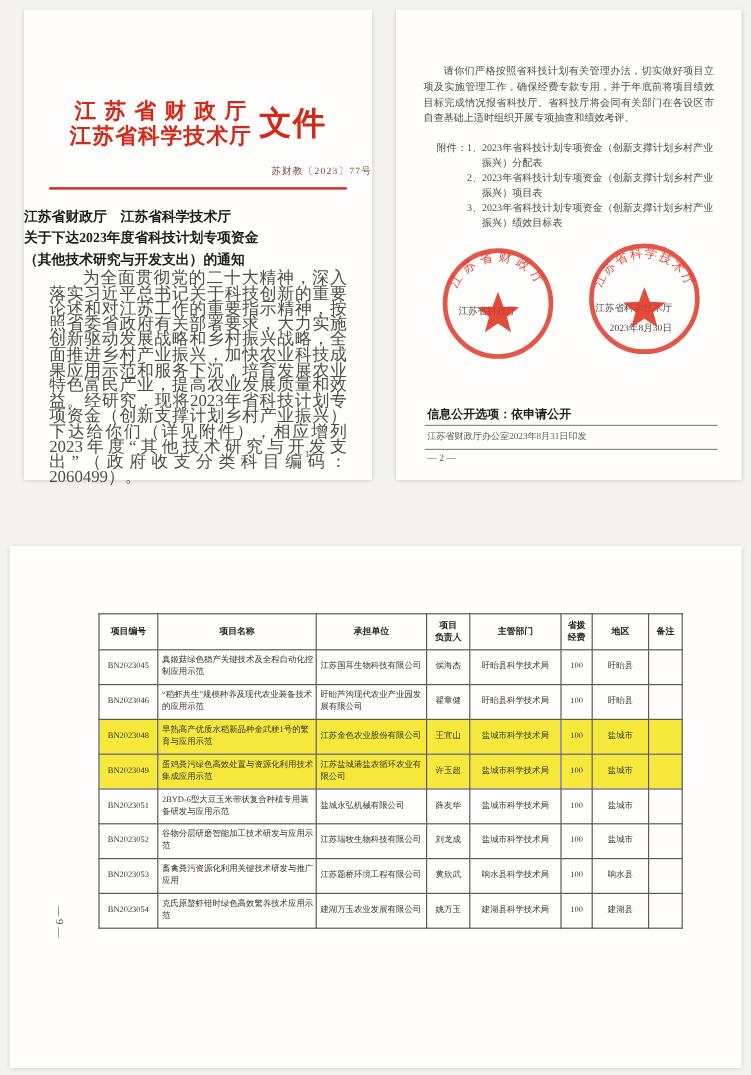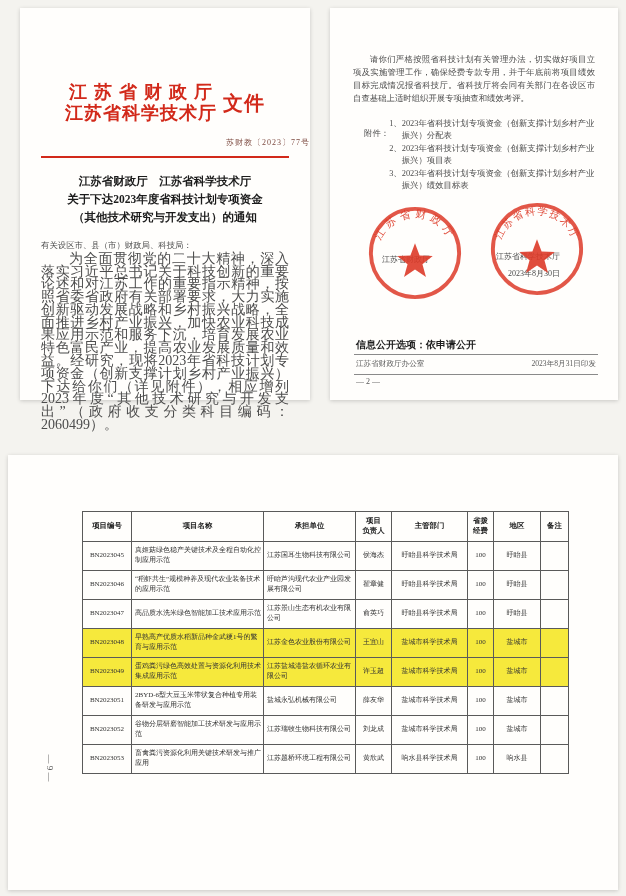--- a/index.html
+++ b/index.html
@@ -12,48 +12,48 @@
   .page{position:absolute;background:#fffefc;box-shadow:0 1px 4px rgba(0,0,0,.18);}
   #page1{left:20px;top:8px;width:290px;height:392px;}
   #page2{left:330px;top:8px;width:288px;height:392px;}
   #page3{left:8px;top:455px;width:610px;height:435px;}
 
   
   .red-header{margin-top:74px;display:flex;justify-content:center;align-items:center;gap:7px;color:#d2291a;font-weight:bold;}
   .agency{text-align:center;line-height:1.18;}
   .agency-l1{font-size:18px;letter-spacing:7px;margin-right:-7px;display:block;}
   .agency-l2{font-size:18px;letter-spacing:1px;margin-right:-1px;display:block;}
-  .doc-type{font-size:20px;letter-spacing:1px;}
+  .doc-type{font-size:27px;letter-spacing:1px;}
   .doc-number{text-align:right;font-size:8px;color:#7d4a40;margin-top:13px;letter-spacing:1px;}
   .red-rule{width:248px;height:2px;background:#d2291a;margin:8px auto 0;}
-  .doc-title{margin-top:15px;text-align:center;font-weight:bold;font-size:11.5px;line-height:1.55;color:#1c1c1c;}
+  .doc-title{margin-top:15px;font-weight:bold;font-size:11.5px;line-height:1.55;color:#1c1c1c;}
   .salutation{margin:13px 21px 0;font-size:8.4px;color:#4c4c4c;line-height:12.8px;}
   .body-text{margin:0 21px 0;font-size:14px;color:#4c4c4c;line-height:12.8px;text-align:justify;text-indent:2em;}
   .page-num-r{position:absolute;bottom:17px;right:42px;font-size:8px;color:#555;}
   .page-num-l{position:absolute;bottom:14px;left:26px;font-size:8px;color:#555;}
 
   
   .p2-body{margin:46px 23px 0;font-size:8.4px;color:#4c4c4c;line-height:12.9px;text-align:justify;text-indent:2em;}
   .attachments{margin:12px 16px 0 34px;font-size:8.4px;color:#4c4c4c;line-height:12.5px;display:flex;}
-  .att-label{white-space:nowrap;margin-top:10px;}
+  .att-label{white-space:nowrap;}
   .att-item{display:flex;}
   .att-num{white-space:nowrap;}
   .att-text{display:block;}
   .seal{position:absolute;width:98px;height:98px;}
   .seal-left{left:36px;top:196px;}
   .seal-right{left:158px;top:192px;}
   .sig-text{position:absolute;font-size:8px;color:#4a4a4a;white-space:nowrap;}
   .sig-finance{left:52px;top:246px;}
   .sig-science{left:166px;top:243px;}
   .sig-date{left:178px;top:260px;}
   .info-line{position:absolute;left:26px;top:330px;font-size:10px;font-weight:bold;color:#1e1e1e;}
   .rule{position:absolute;left:24px;right:20px;border-top:1px solid #8a8a8a;}
   .rule-a{top:346px;}
   .rule-b{top:366px;}
-  .footer-row{position:absolute;left:26px;right:22px;top:351px;display:flex;justify-content:space-between;font-size:7.6px;color:#5a5a5a;}
+  .footer-row{position:absolute;left:26px;right:22px;top:351px;display:flex;justify-content:flex-start;font-size:7.6px;color:#5a5a5a;}
   svg text{font-family:"Liberation Serif","DejaVu Serif",serif;}
 
   
   .vert-page-num{position:absolute;left:28px;top:308px;font-size:9px;color:#555;transform:rotate(90deg);transform-origin:center;white-space:nowrap;}
   table{position:absolute;left:74px;top:56px;border-collapse:collapse;table-layout:fixed;width:486px;font-size:7px;color:#333;}
   th,td{border:1px solid #5a5a5a;padding:2px 2px;text-align:center;vertical-align:middle;line-height:1.4;overflow:hidden;}
   th{font-weight:bold;font-size:7.4px;padding:4px 1px;color:#222;}
   td.left{text-align:left;padding-left:3px;}
   tr.highlight td{background:#f6e93c;}
   tbody td{height:24px;}
@@ -69,21 +69,20 @@
     </div>
     <div class="doc-type">文件</div>
   </div>
   <div class="doc-number">苏财教〔2023〕77号</div>
   <div class="red-rule"></div>
   <div class="doc-title">
     <div>江苏省财政厅　江苏省科学技术厅</div>
     <div>关于下达2023年度省科技计划专项资金</div>
     <div>（其他技术研究与开发支出）的通知</div>
   </div>
-  <div class="salutation">有关设区市、县（市）财政局、科技局：</div>
   <div class="body-text">为全面贯彻党的二十大精神，深入落实习近平总书记关于科技创新的重要论述和对江苏工作的重要指示精神，按照省委省政府有关部署要求，大力实施创新驱动发展战略和乡村振兴战略，全面推进乡村产业振兴，加快农业科技成果应用示范和服务下沉，培育发展农业特色富民产业，提高农业发展质量和效益。经研究，现将2023年省科技计划专项资金（创新支撑计划乡村产业振兴）下达给你们（详见附件），相应增列2023年度“其他技术研究与开发支出”（政府收支分类科目编码：2060499）。</div>
   <div class="page-num-r">— 1 —</div>
 </div>
 
 <div class="page" id="page2">
   <div class="p2-body">请你们严格按照省科技计划有关管理办法，切实做好项目立项及实施管理工作，确保经费专款专用，并于年底前将项目绩效目标完成情况报省科技厅。省科技厅将会同有关部门在各设区市自查基础上适时组织开展专项抽查和绩效考评。</div>
 
   <div class="attachments">
     <span class="att-label">附件：</span>
     <div id="att-items">
@@ -173,30 +172,20 @@
         <tr>
           <td>BN2023046</td>
           <td class="left">“稻虾共生”规模种养及现代农业装备技术的应用示范</td>
           <td class="left">盱眙芦沟现代农业产业园发展有限公司</td>
           <td>翟章健</td>
           <td>盱眙县科学技术局</td>
           <td>100</td>
           <td>盱眙县</td>
           <td></td>
         </tr>
-        <tr>
-          <td>BN2023047</td>
-          <td class="left">高品质水洗米绿色智能加工技术应用示范</td>
-          <td class="left">江苏景山生态有机农业有限公司</td>
-          <td>俞英巧</td>
-          <td>盱眙县科学技术局</td>
-          <td>100</td>
-          <td>盱眙县</td>
-          <td></td>
-        </tr>
         <tr class="highlight">
           <td>BN2023048</td>
           <td class="left">早熟高产优质水稻新品种金武粳1号的繁育与应用示范</td>
           <td class="left">江苏金色农业股份有限公司</td>
           <td>王宜山</td>
           <td>盐城市科学技术局</td>
           <td>100</td>
           <td>盐城市</td>
           <td></td>
         </tr>
@@ -233,15 +222,25 @@
         <tr>
           <td>BN2023053</td>
           <td class="left">畜禽粪污资源化利用关键技术研发与推广应用</td>
           <td class="left">江苏题桥环境工程有限公司</td>
           <td>黄欣武</td>
           <td>响水县科学技术局</td>
           <td>100</td>
           <td>响水县</td>
           <td></td>
         </tr>
+        <tr>
+          <td>BN2023054</td>
+          <td class="left">克氏原螯虾错时绿色高效繁养技术应用示范</td>
+          <td class="left">建湖万玉农业发展有限公司</td>
+          <td>姚万玉</td>
+          <td>建湖县科学技术局</td>
+          <td>100</td>
+          <td>建湖县</td>
+          <td></td>
+        </tr>
       </tbody>
   </table>
 </div>
 
 </body></html>

